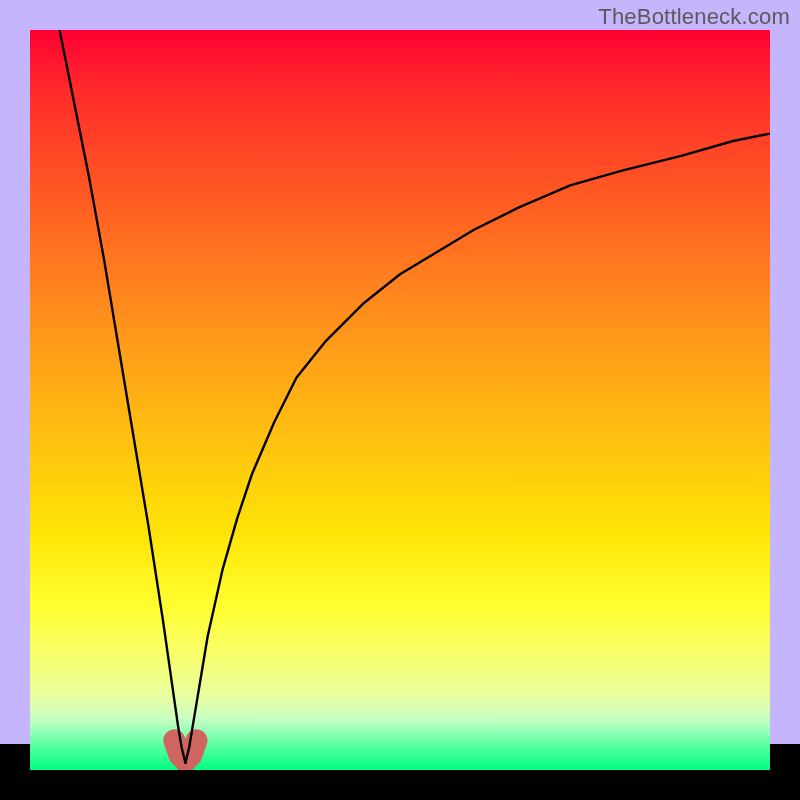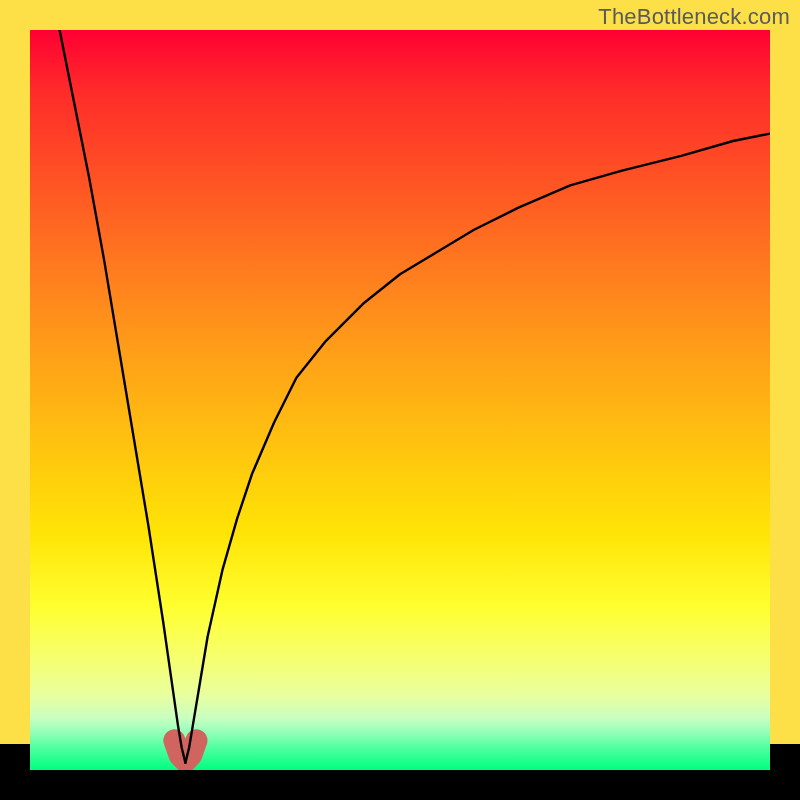--- a/index.html
+++ b/index.html
@@ -6,21 +6,21 @@
     margin: 0;
     padding: 0;
     width: 800px;
     height: 800px;
     background: #000;
     overflow: hidden;
   }
   .outer {
     width: 800px;
     height: 744px;
-    background: #fde047;
+    background: #c4b5fd;
     position: relative;
   }
   .plot-wrap {
     position: absolute;
     left: 30px;
     top: 30px;
     width: 740px;
     height: 740px;
   }
   .plot-gradient {

